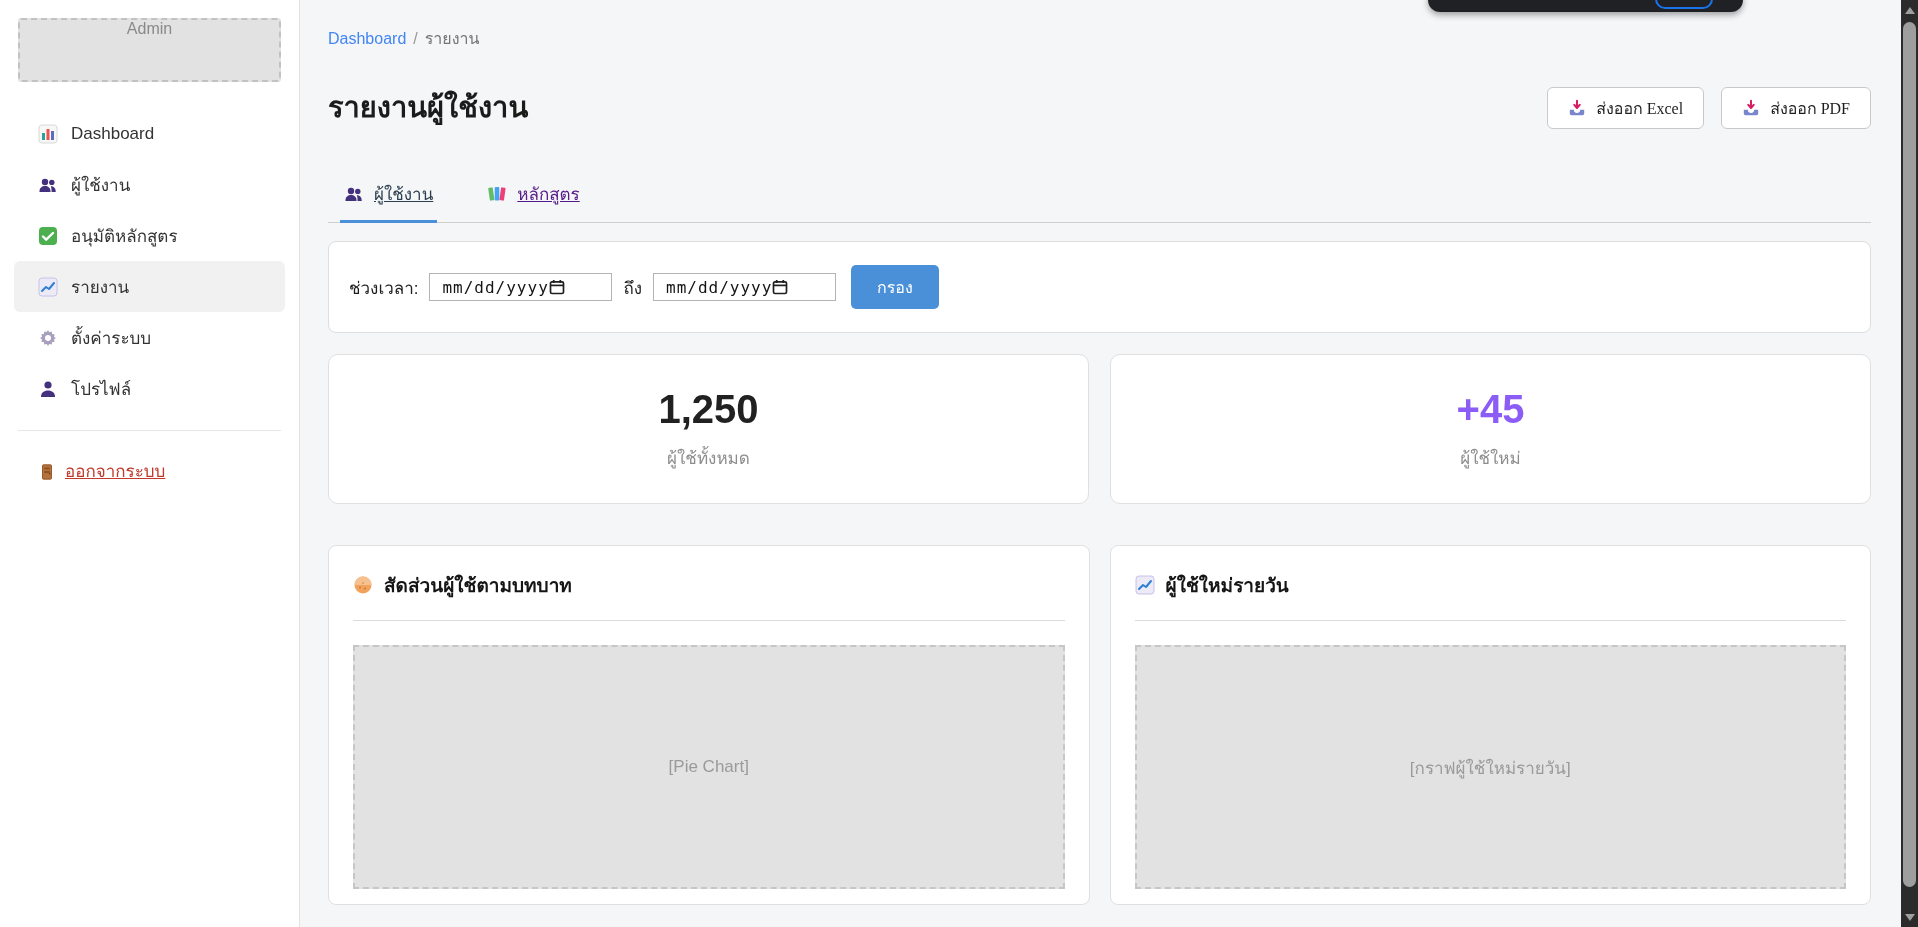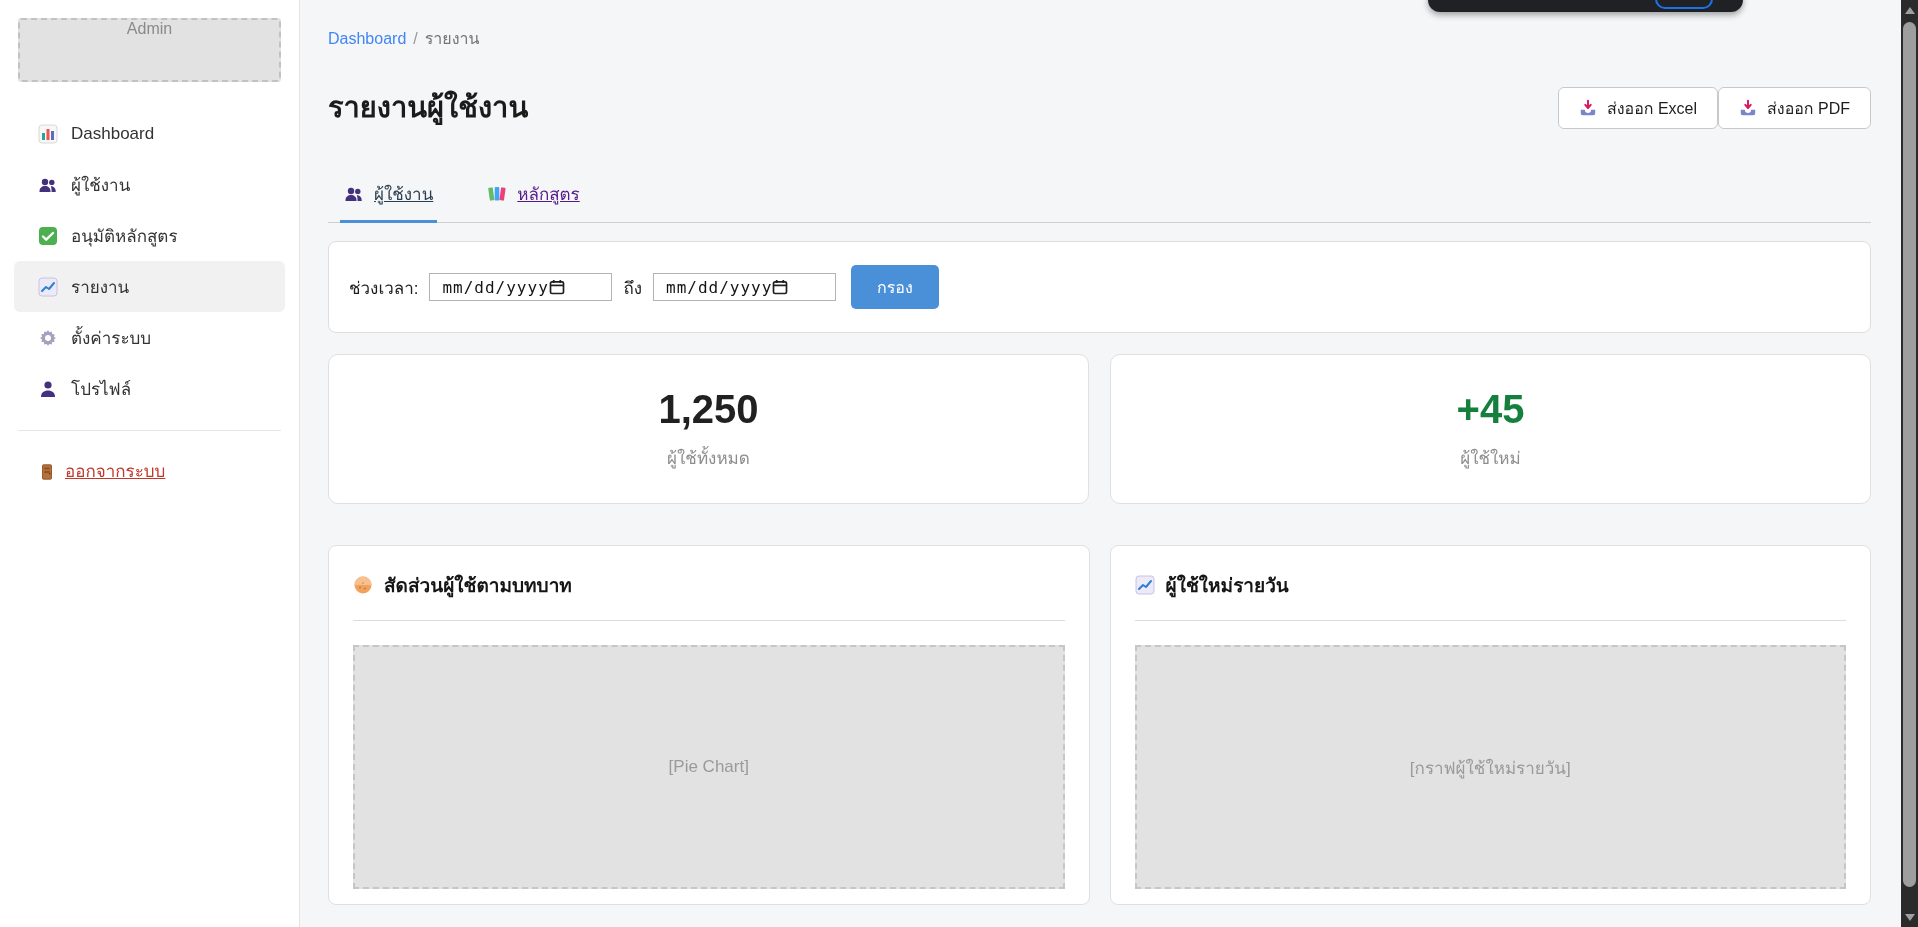--- a/index.html
+++ b/index.html
@@ -38,21 +38,21 @@
   .logout .icon { vertical-align: -4px; margin-right: 9px; }
 
   
   .main { margin-left: 300px; padding: 0 30px 0 28px; position: relative; width: 1601px; }
   .breadcrumb { padding-top: 26px; font-size: 16px; color: #999; }
   .breadcrumb a { color: #4285f4; text-decoration: none; cursor: pointer; }
   .breadcrumb .sep { margin: 0 7px; color: #999; }
   .breadcrumb .current { color: #757575; }
   .page-title { margin-top: 33px; font-size: 29px; font-weight: bold; color: #1b1b1b; }
 
-  .export-buttons { position: absolute; top: 87px; right: 30px; display: flex; gap: 0; }
+  .export-buttons { position: absolute; top: 87px; right: 30px; display: flex; gap: 17px; font-family: Liberation Serif, serif; }
   .export-btn {
     display: flex; align-items: center; gap: 10px;
     background: #fff; border: 1px solid #c9c9c9; border-radius: 6px;
     padding: 0 20px; height: 42px; font-size: 16px; color: #1e1e1e;
     font-family: inherit; cursor: pointer;
   }
 
   .tabs {
     margin-top: 46px; display: flex; gap: 46px; padding-left: 12px;
     border-bottom: 1px solid #cfcfcf;
@@ -88,21 +88,21 @@
     font-size: 16px; font-family: inherit; cursor: pointer;
   }
 
   .stats-row { display: flex; gap: 21px; margin-top: 21px; }
   .stat-card {
     flex: 1; height: 150px; background: #fff;
     border: 1px solid #e0e0e0; border-radius: 10px;
     display: flex; flex-direction: column; align-items: center; justify-content: center; gap: 12px;
   }
   .stat-value { font-size: 40px; font-weight: bold; color: #212121; }
-  .stat-value.green { color: #15803d; }
+  .stat-value.green { color: #8b5cf6; }
   .stat-label { font-size: 17px; color: #8d8d8d; }
 
   .charts-row { display: flex; gap: 20px; margin-top: 41px; }
   .chart-card {
     flex: 1; height: 360px; background: #fff;
     border: 1px solid #e0e0e0; border-radius: 8px; padding: 24px;
   }
   .chart-header {
     display: flex; align-items: center; gap: 11px;
     font-size: 19px; font-weight: bold; color: #151515;

